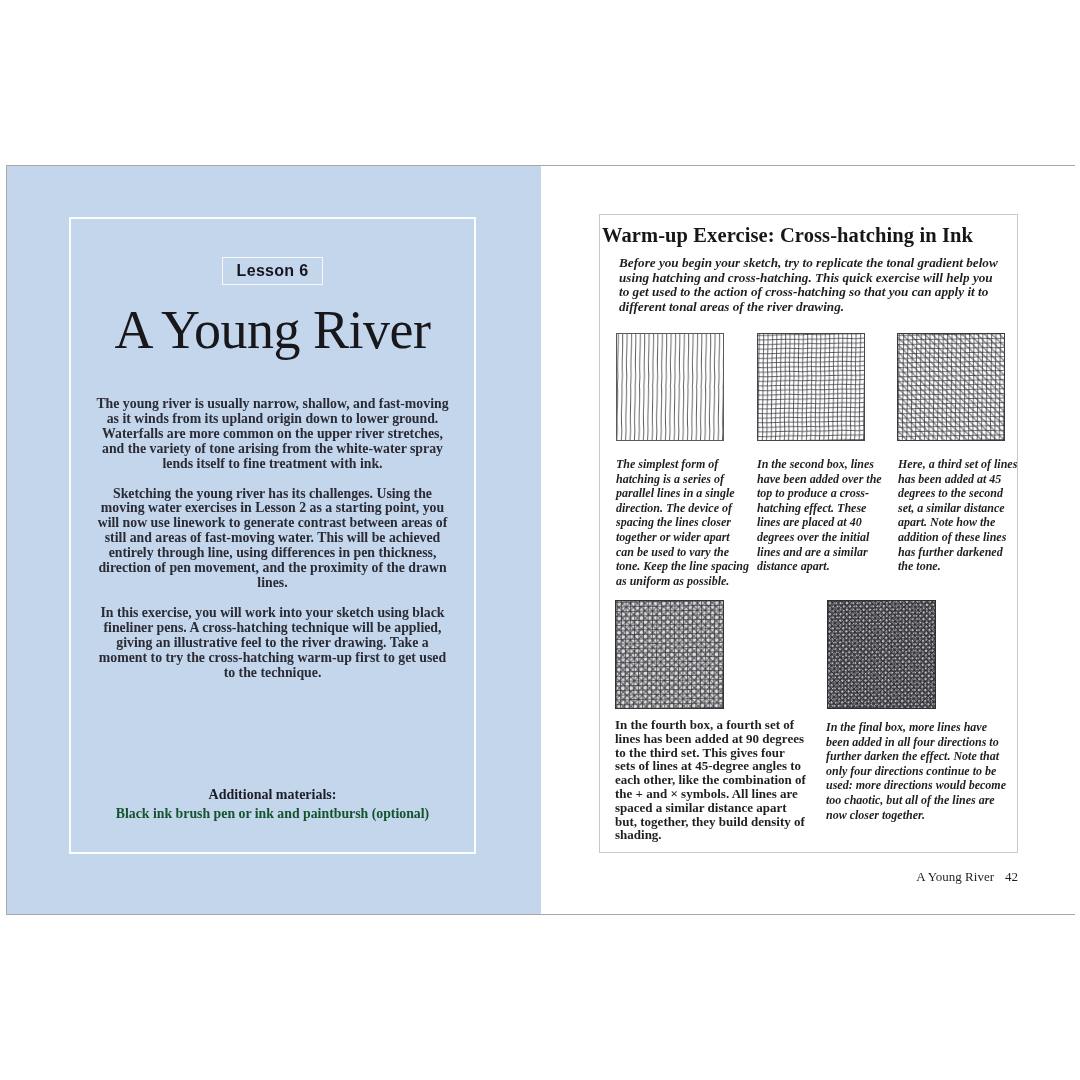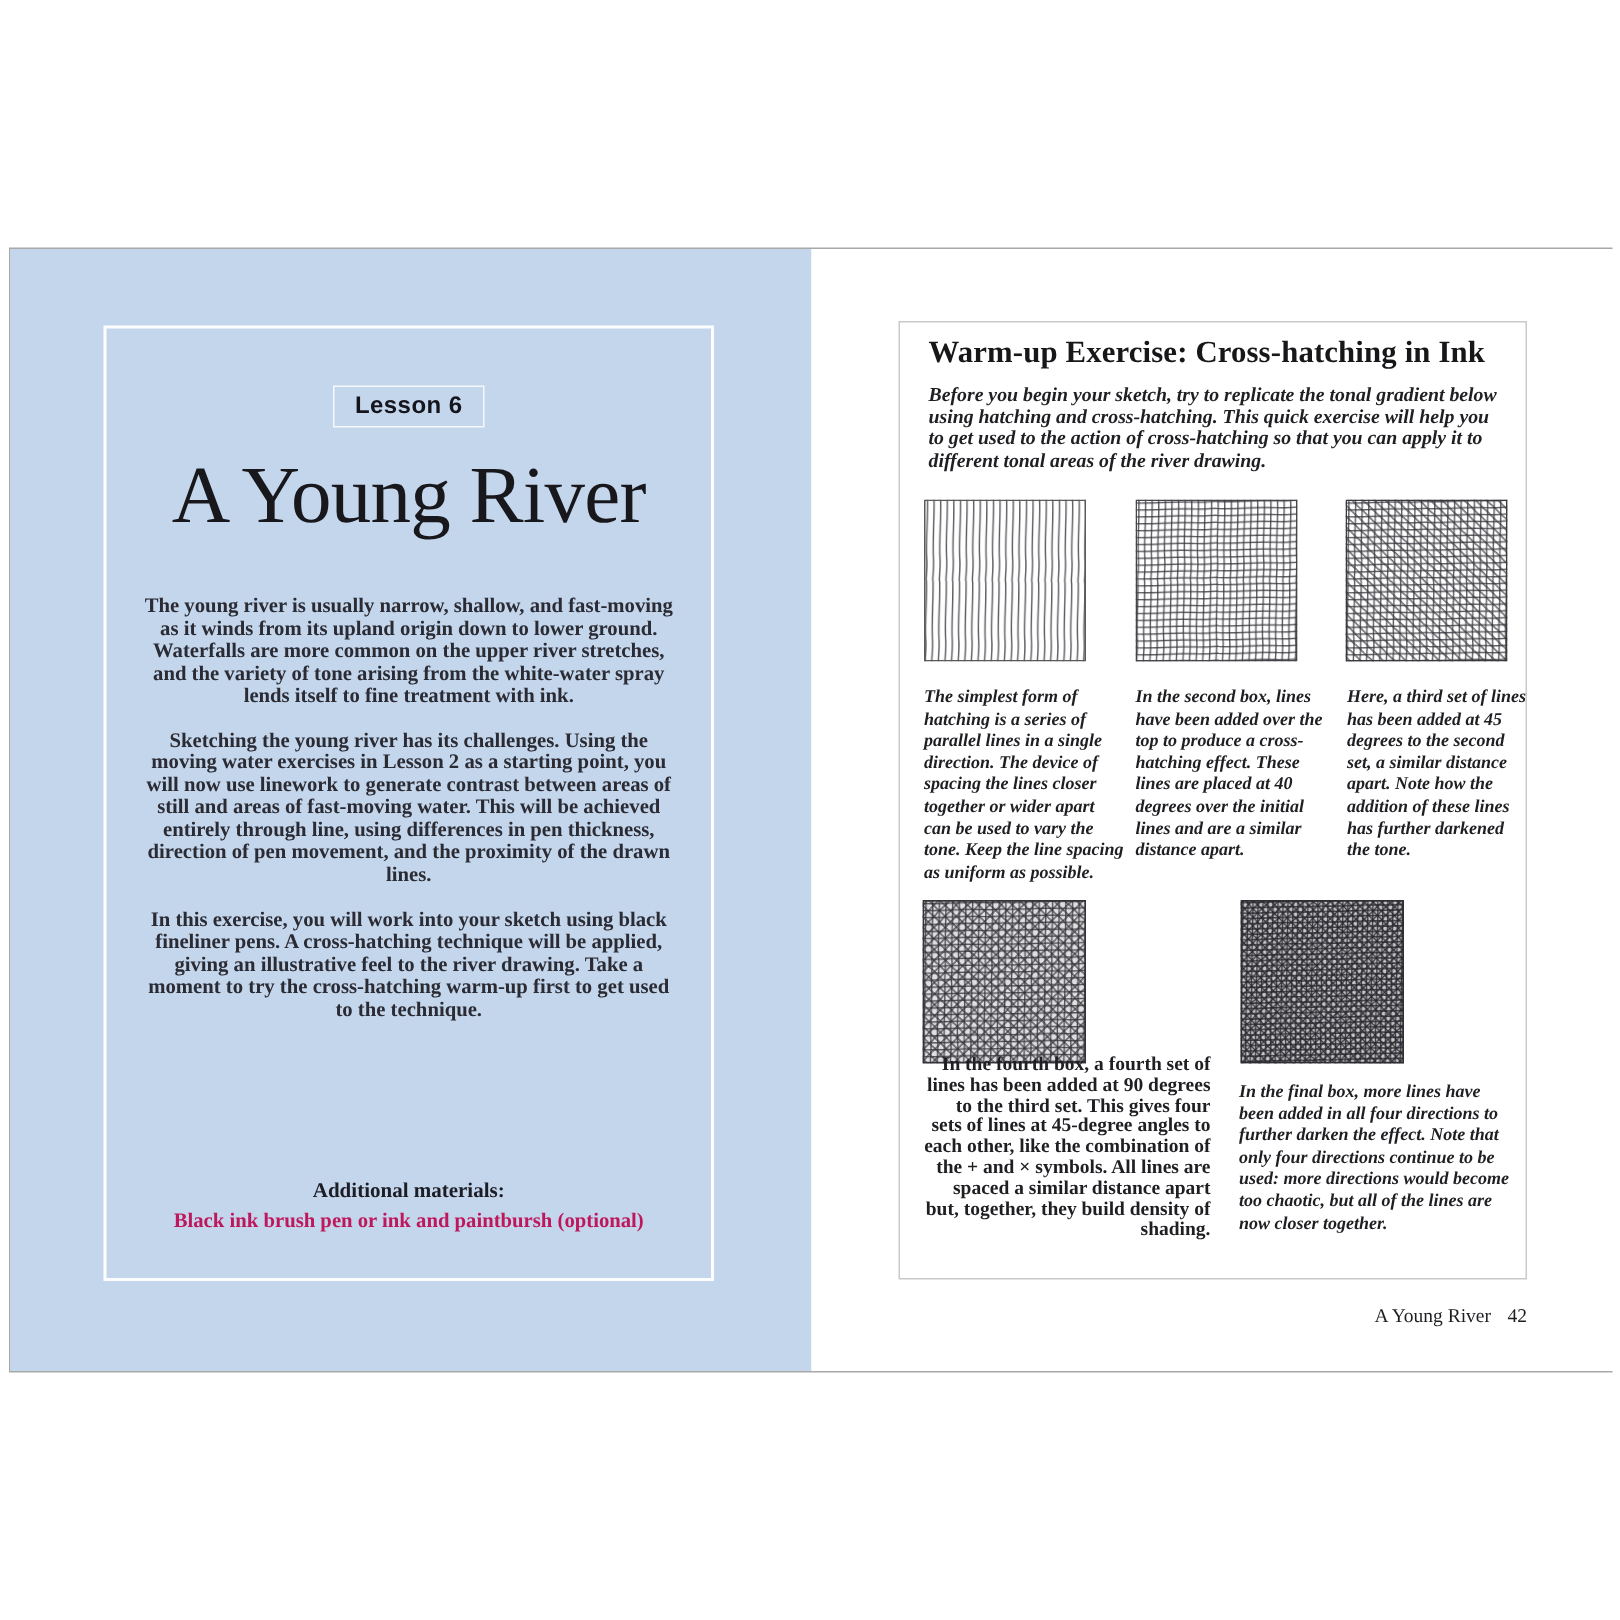--- a/index.html
+++ b/index.html
@@ -16,40 +16,40 @@
                border:1px solid rgba(255,255,255,0.85);
                font-family:"Liberation Sans",sans-serif;font-weight:bold;font-size:16px;
                letter-spacing:.3px;color:#15151d;}
   .title{margin:14px 0 0 0;font-weight:400;font-size:54px;letter-spacing:-.5px;
          color:#17171c;font-family:"Liberation Serif",serif;}
   .body-par{width:358px;margin:15px auto 0 auto;font-size:13.8px;font-weight:600;
             line-height:14.9px;color:#2b2b34;}
   .body-par.first{margin-top:36px;}
   .materials{position:absolute;left:0;bottom:30px;width:100%;}
   .materials-label{font-size:14px;font-weight:700;color:#1d1d26;}
-  .materials-text{margin-top:3px;font-size:13.8px;font-weight:600;color:#be185d;}
+  .materials-text{margin-top:3px;font-size:13.8px;font-weight:600;color:#14532d;}
 
   
   .page-right{position:absolute;left:534px;top:0;width:535px;height:100%;background:#ffffff;}
   .exercise-box{position:absolute;left:58px;top:48px;width:419px;height:639px;
                 border:1px solid #c9c9c9;box-sizing:border-box;}
-  .ex-heading{position:absolute;left:19px;top:9px;margin:0;font-size:20.5px;font-weight:600;
+  .ex-heading{position:absolute;left:2px;top:9px;margin:0;font-size:20.5px;font-weight:600;
               color:#17171a;letter-spacing:.1px;}
   .ex-intro{position:absolute;left:19px;top:41px;width:384px;margin:0;
             font-size:13.2px;font-style:italic;font-weight:600;line-height:14.6px;color:#1f1f23;font-family:Liberation Serif, serif;}
   .hatch{position:absolute;display:block;}
   .cap{position:absolute;margin:0;font-size:12px;line-height:14.6px;color:#1f1f23;}
   .cap.it{font-style:italic;font-weight:600;}
   .cap.up{font-style:normal;font-weight:600;font-size:13px;line-height:13.8px;}
   .b1{left:16px;top:118px;}  .b2{left:157px;top:118px;}  .b3{left:297px;top:118px;}
   .c1{left:16px;top:242px;width:134px;}
   .c2{left:157px;top:242px;width:128px;}
   .c3{left:298px;top:242px;width:122px;}
   .b4{left:15px;top:385px;}  .b5{left:227px;top:385px;}
-  .c4{left:15px;top:487px;width:192px;text-align:right;}
+  .c4{left:15px;top:503px;width:192px;}
   .c5{left:226px;top:505px;width:184px;}
   .folio{position:absolute;top:703px;right:58px;font-size:13px;color:#1f1f23;}
   .folio .pagenum{margin-left:11px;}
   .defs-holder{position:absolute;width:0;height:0;overflow:hidden;}
 </style>
 </head>
 <body>
 
 <svg class="defs-holder" aria-hidden="true">
   <defs>

